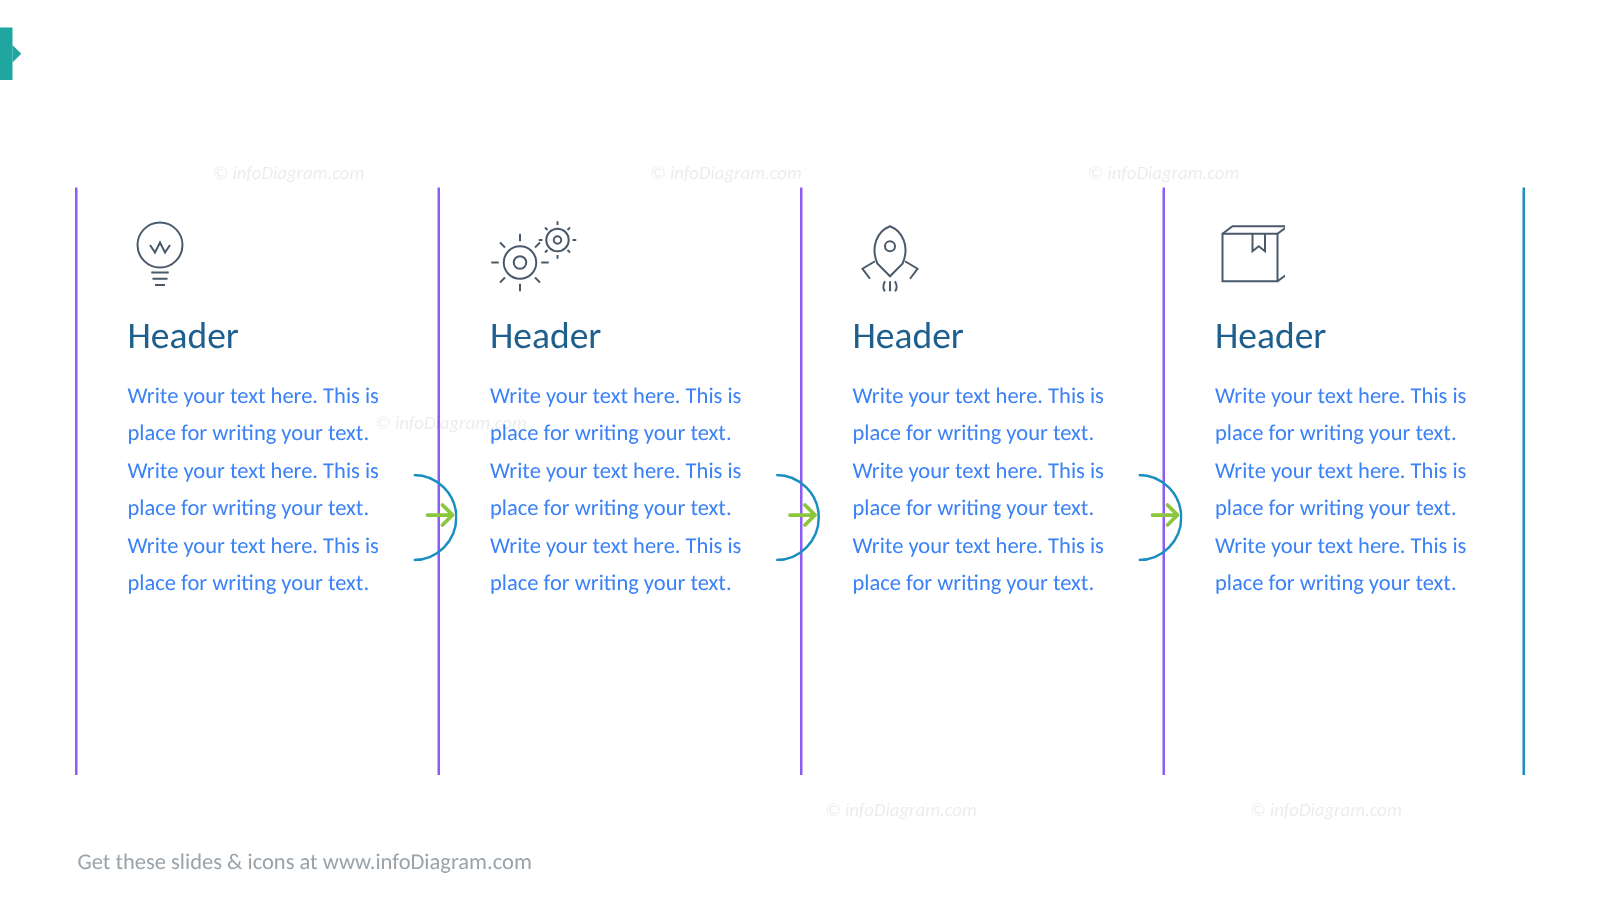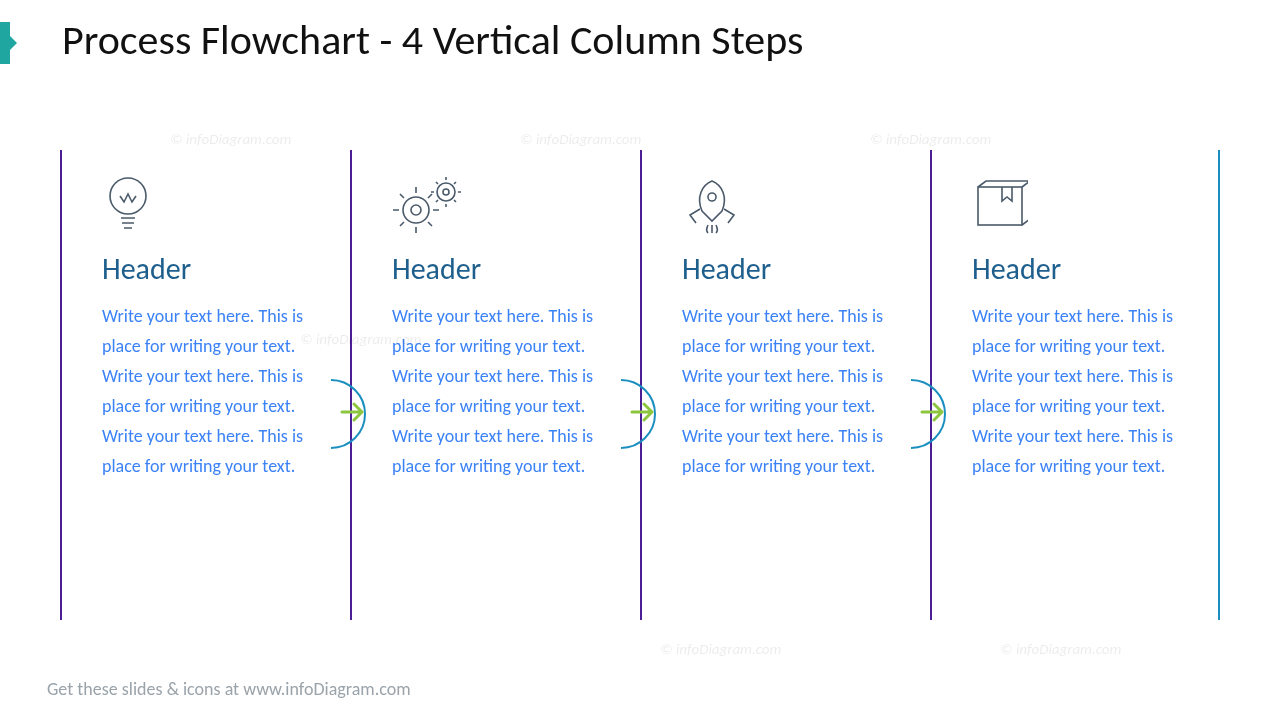--- a/index.html
+++ b/index.html
@@ -1,39 +1,38 @@
 <!DOCTYPE html>
 <html><head>
 <meta charset="utf-8">
 <style>
   html,body{margin:0;padding:0;width:1280px;height:720px;background:#fff;font-family:"Segoe UI",Calibri,Arial,sans-serif;color:#222;overflow:hidden}
   .page{position:relative;width:1280px;height:720px}
   .teal-tab{position:absolute;left:0;top:22px;width:10px;height:42px;background:#1fa6a0}
   .teal-tab:after{content:"";position:absolute;left:10px;top:50%;transform:translateY(-50%);border-left:7px solid #1fa6a0;border-top:7px solid transparent;border-bottom:7px solid transparent}
   .title{position:absolute;left:62px;top:14px;font-size:42px;font-weight:400;color:#111}
   .cols{position:absolute;left:60px;top:150px;display:flex}
-  .col{width:290px;padding:18px 26px 20px 40px;box-sizing:border-box;border-left:2px solid #4c1d95;height:470px;position:relative}
+  .col{width:290px;padding:18px 26px 20px 40px;box-sizing:border-box;border-left:2px solid #8b5cf6;height:470px;position:relative}
   .col:last-child{border-right:2px solid #1a8fbf}
   .icon-wrap{height:74px;display:flex;align-items:center}
   .icon-wrap svg{stroke:#4a5a6a;fill:none;stroke-width:1.6}
   .header{font-size:30px;color:#1e5f8e;margin:8px 0 14px 0;font-weight:400}
   .body{font-size:18px;line-height:30px;color:#3b82f6}
-  .footer{position:absolute;left:47px;bottom:20px;font-size:18px;color:#9aa3aa}
+  .footer{position:absolute;left:62px;bottom:20px;font-size:18px;color:#9aa3aa}
   .wm{position:absolute;font-size:15px;color:rgba(0,0,0,0.08);font-style:italic;-webkit-user-select:none;user-select:none}
   .arrow-wrap{position:absolute;top:234px;width:56px;height:56px}
   .arc{position:absolute;left:-28px;top:-5px;width:66px;height:66px;border:2px solid #1a8fbf;border-radius:50%;clip-path:inset(0 0 0 50%)}
   .arr{position:absolute;left:16px;top:16px}
   .arr svg{stroke:#8cc63f;fill:none;stroke-width:3;stroke-linecap:round;stroke-linejoin:round}
 </style>
 </head>
 <body>
 
 <div class="page">
   <div class="teal-tab"></div>
-  <div class="title">Process Flowchart - 4 Vertical Column Steps</div>
 
   <div class="cols">
 
     <div class="col">
       <div class="icon-wrap">
         <svg width="52" height="62" viewBox="0 0 52 62">
           <circle cx="26" cy="22" r="18"></circle>
           <path d="M18 22 l4 6 l4 -8 l4 8 l4 -6"></path>
           <path d="M19 44 h14 M20 49 h12 M22 54 h8"></path>
         </svg>

